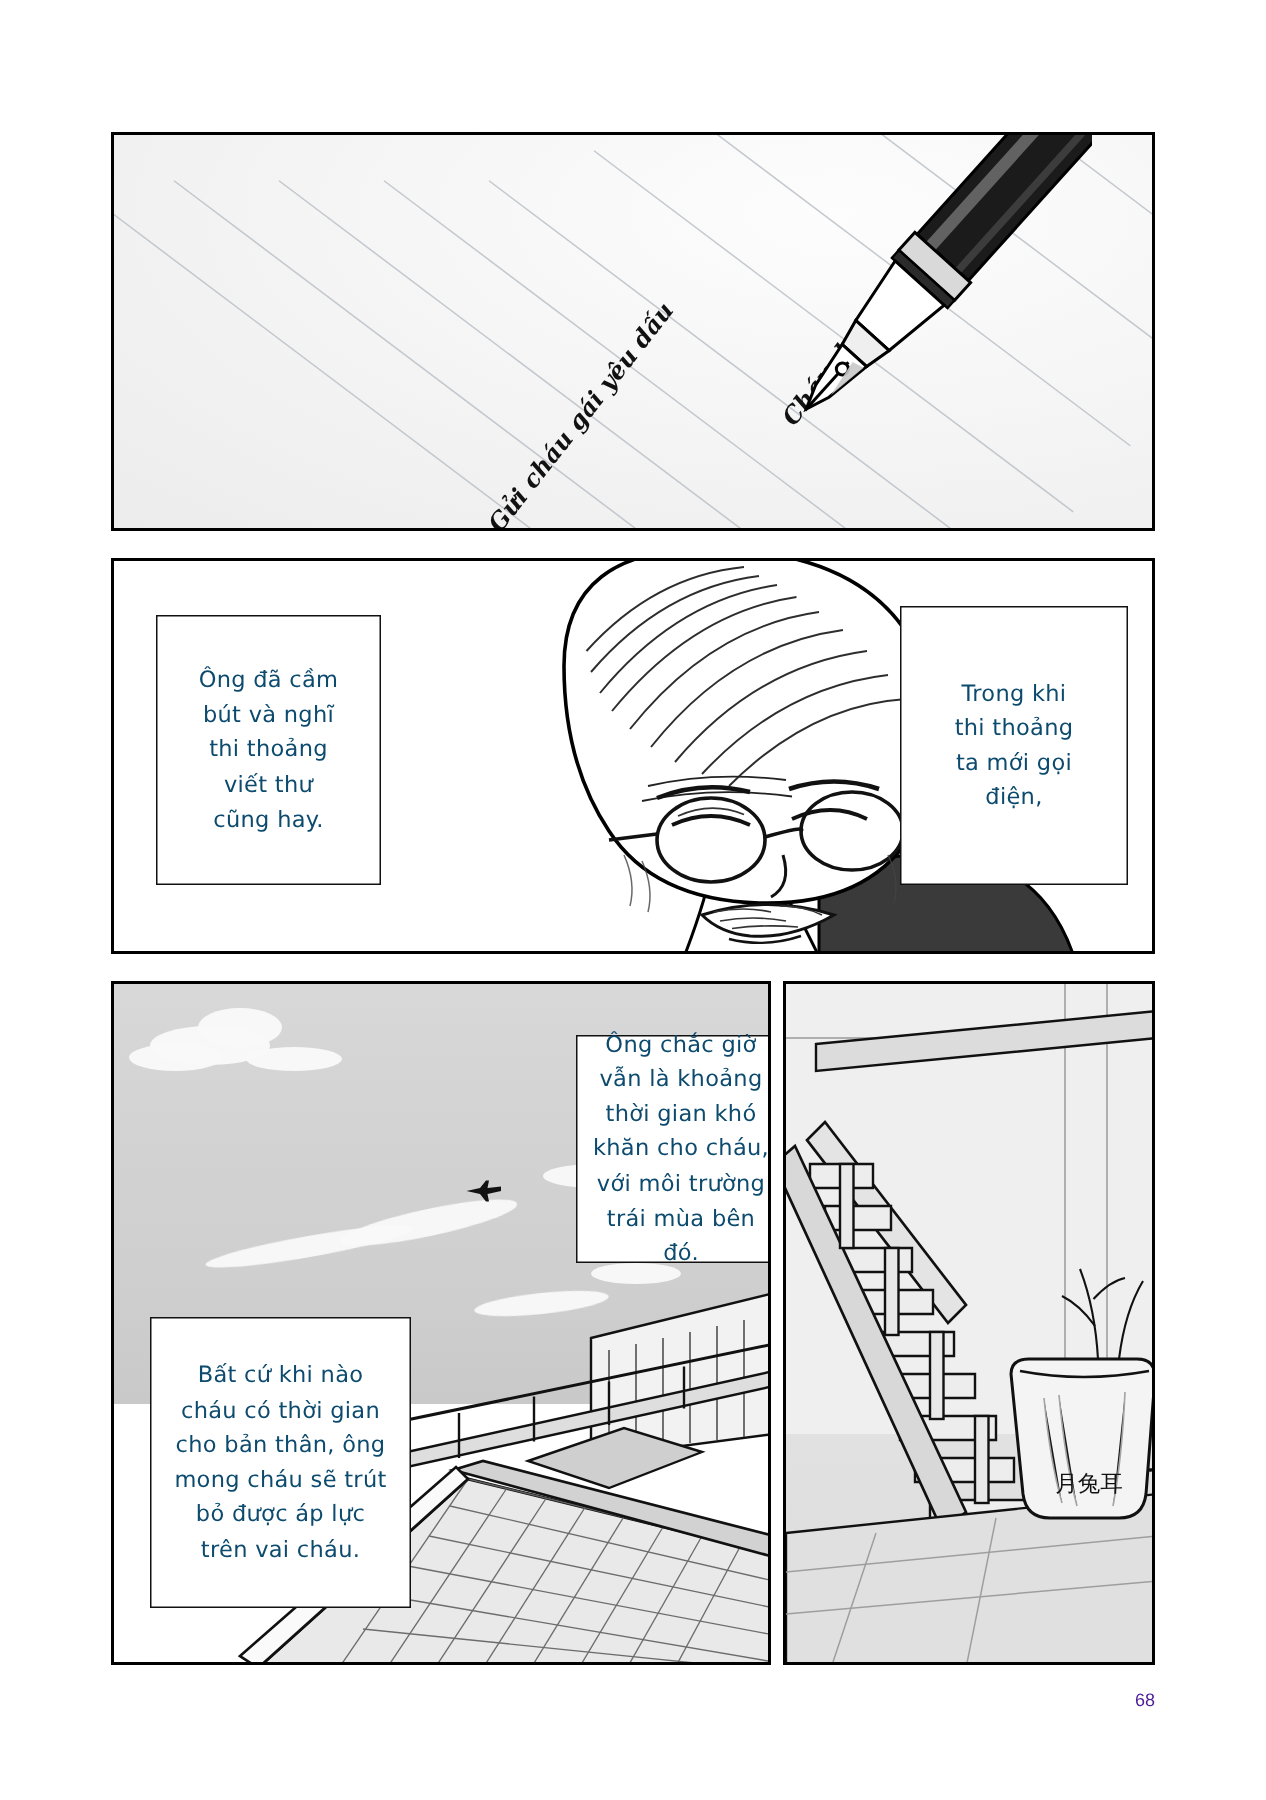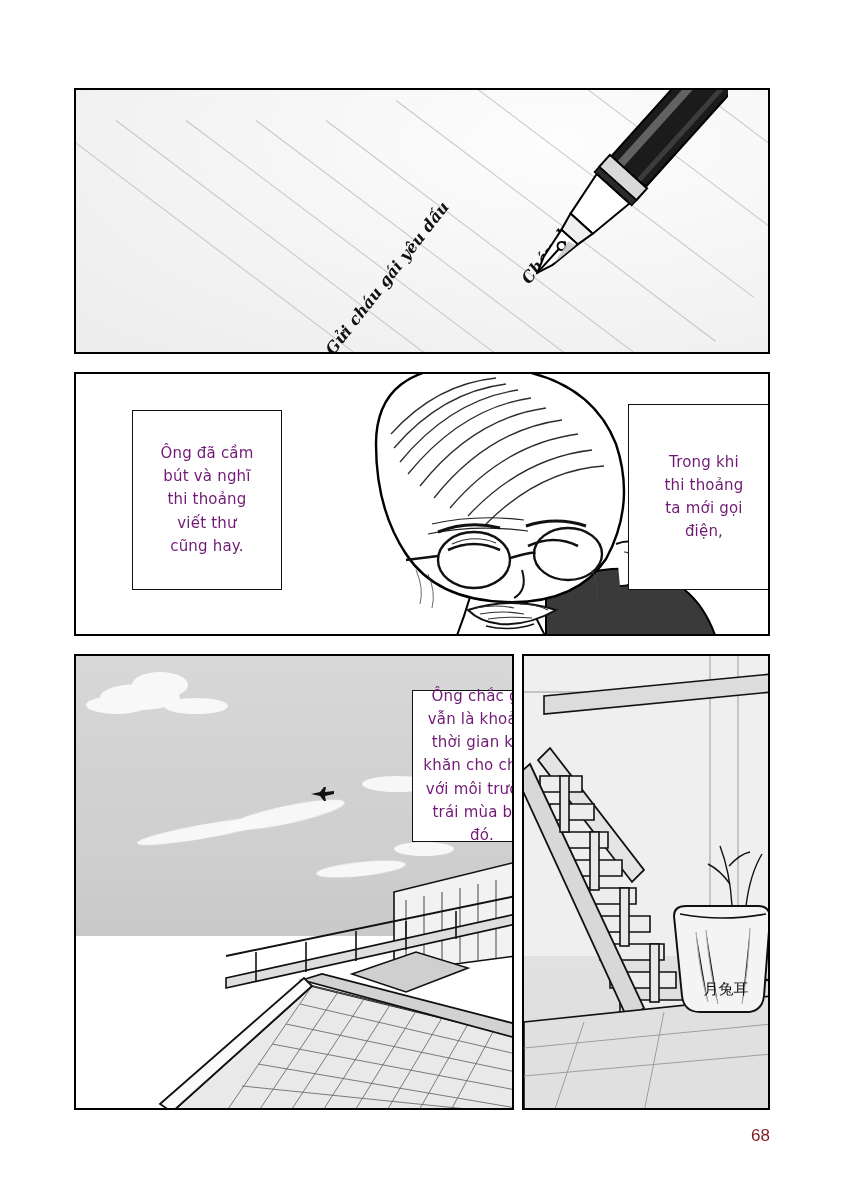--- a/index.html
+++ b/index.html
@@ -37,26 +37,25 @@
     position: absolute;
     background: #ffffff;
     border: 1.5px solid #111;
     box-sizing: border-box;
     display: flex;
     align-items: center;
     justify-content: center;
     text-align: center;
     padding: 10px 8px;
     line-height: 1.55;
-    color: #701a75;
+    color: #0c4a6e;
     font-size: 15px;
     letter-spacing: .2px;
     white-space: pre-line;
     z-index: 40;
-    margin-left: 28px;
   }
 
   
   #panel1 { left: 74px; top: 88px; width: 696px; height: 266px; }
 
   .paper-bg {
     position: absolute;
     inset: 0;
     background:
       radial-gradient(ellipse at 70% 20%, #fdfdfd 0%, #f3f3f3 60%, #ececec 100%);
@@ -107,22 +106,22 @@
   }
 
   
   #panel4 { left: 522px; top: 654px; width: 248px; height: 456px; }
   .p4bg { position: absolute; inset: 0; background: linear-gradient(180deg,#ededed 0%, #e3e3e3 55%, #dcdcdc 100%); }
 
   .pagenum {
     position: absolute;
     right: 74px;
     top: 1126px;
-    font-size: 17px;
-    color: #7f1d1d;
+    font-size: 12px;
+    color: #4c1d95;
     font-family: "Liberation Sans", sans-serif;
   }
 </style>
 </head>
 <body>
 
 <div class="page">
 
   <div class="panel" id="panel1">
     <div class="paper-bg"></div>
@@ -310,20 +309,26 @@
       <path d="M276 318 L340 296 L392 312 L330 336 Z" fill="#cfcfcf" stroke="#111" stroke-width="1.6"></path>
     </svg>
 
     <div class="caption" style="left:308px; top:34px; width:140px; height:152px;">Ông chắc giờ
 vẫn là khoảng
 thời gian khó
 khăn cho cháu,
 với môi trường
 trái mùa bên đó.</div>
 
+    <div class="caption" style="left:24px; top:222px; width:174px; height:194px;">Bất cứ khi nào
+cháu có thời gian
+cho bản thân, ông
+mong cháu sẽ trút
+bỏ được áp lực
+trên vai cháu.</div>
   </div>
 
   <div class="panel" id="panel4">
     <div class="p4bg"></div>
 
     <svg width="248" height="456" viewBox="0 0 248 456" style="position:absolute;left:0;top:0;">
 
       <rect x="0" y="0" width="248" height="300" fill="#efefef"></rect>
       <g stroke="#9a9a9a" stroke-width="1">
         <line x1="186" y1="0" x2="186" y2="300"></line>

